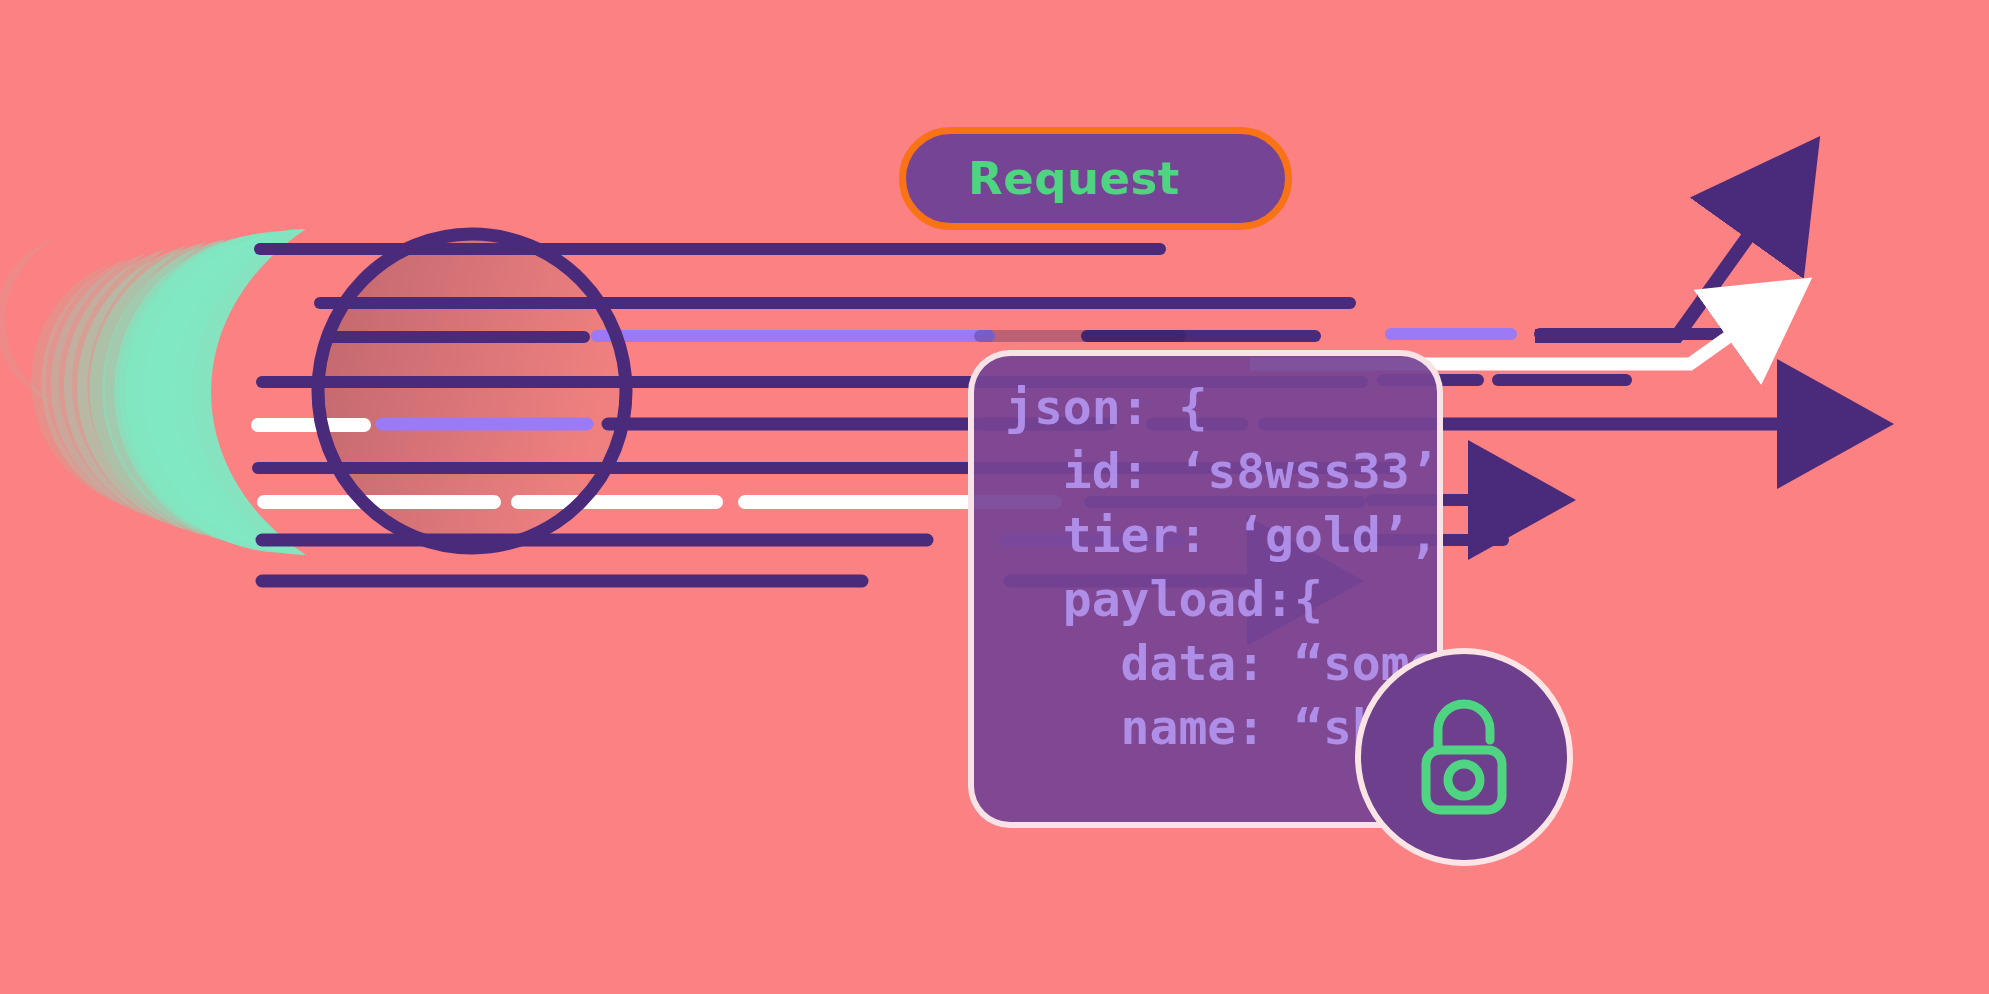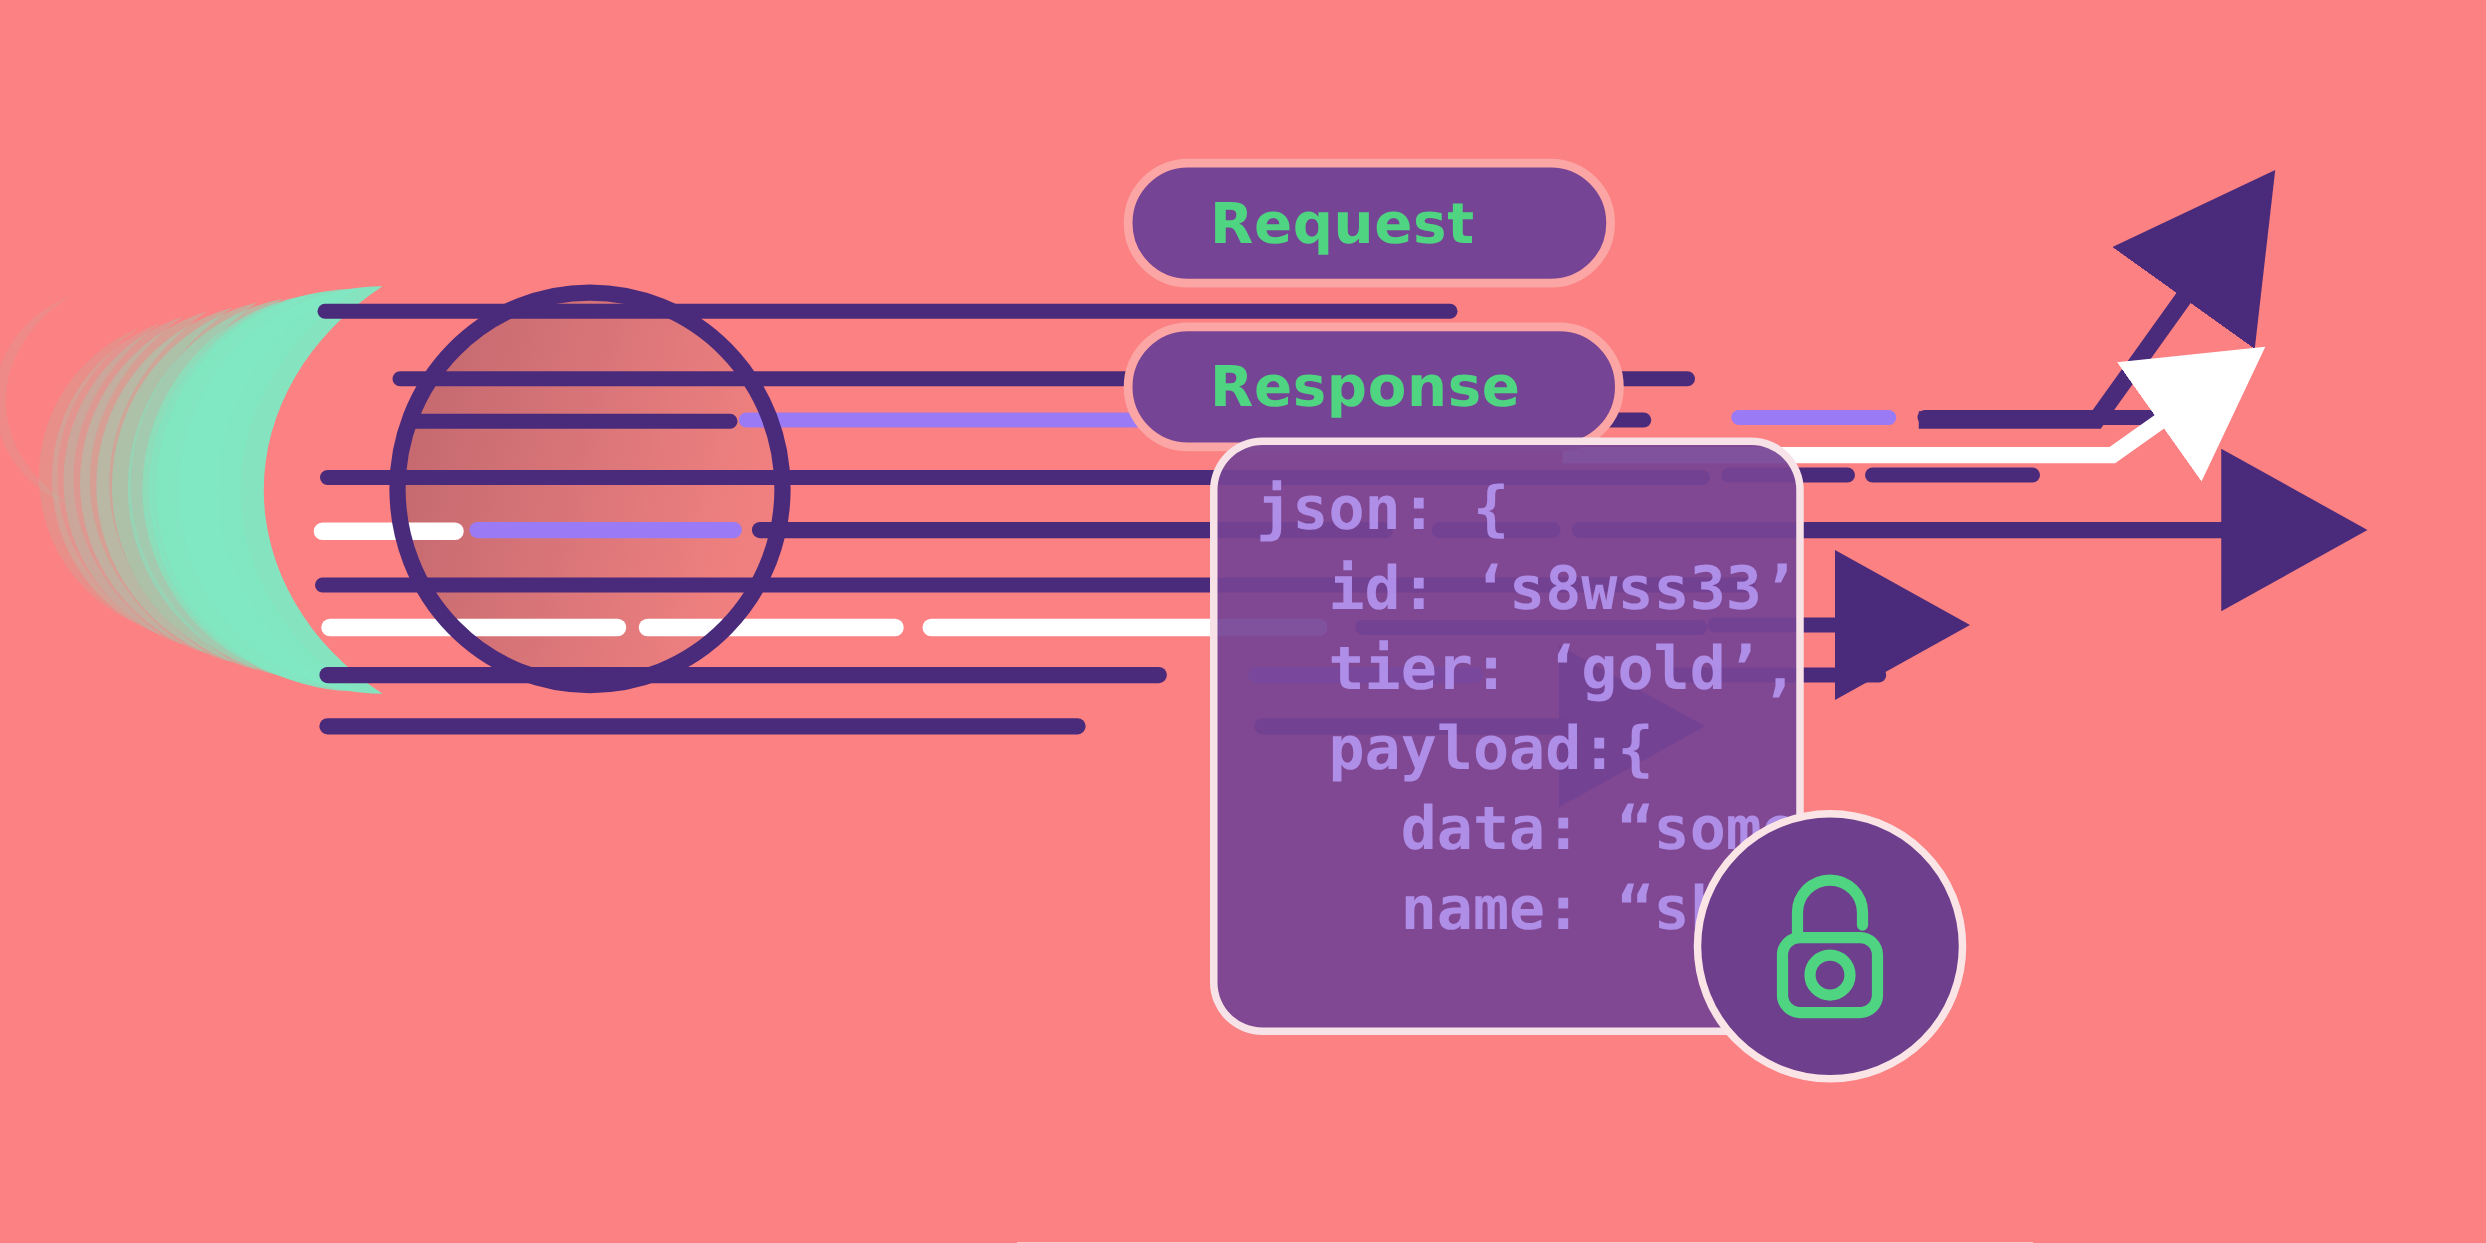--- a/index.html
+++ b/index.html
@@ -22,21 +22,21 @@
     display: block;
   }
   .pill {
     position: absolute;
     display: flex;
     align-items: center;
     justify-content: flex-start;
     box-sizing: border-box;
     border-radius: 999px;
     background: #764494;
-    border: 7px solid #fca5a5;
+    border: 7px solid #f97316;
     padding-left: 62px;
     color: #4fd482;
     font-family: "DejaVu Sans", sans-serif;
     font-weight: bold;
     font-size: 45px;
     letter-spacing: 0.5px;
     white-space: nowrap;
   }
   #pill-request { left: 899px; top: 127px; width: 393px; height: 103px; }
   #pill-response { left: 899px; top: 258px; width: 400px; height: 103px; }
@@ -175,23 +175,20 @@
       <line x1="1005" y1="540" x2="1180" y2="540" stroke="#9b7bf5" stroke-width="13"></line>
       <line x1="1010" y1="581" x2="1255" y2="581" stroke="#2f1a55" stroke-width="13"></line>
       <line x1="980" y1="336" x2="1180" y2="336" stroke="#2f1a55" stroke-width="12"></line>
     </g>
   </svg>
 
   <div class="pill" id="pill-request">
     <span>Request</span>
   </div>
 
-  <div class="pill" id="pill-response">
-    <span>Response</span>
-  </div>
 
   <div id="code-card">
     <div id="code-text">json: {
   id: ‘s8wss33’,
   tier: ‘gold’,
   payload:{
     data: “some
     name: “shar</div>
   </div>
 

